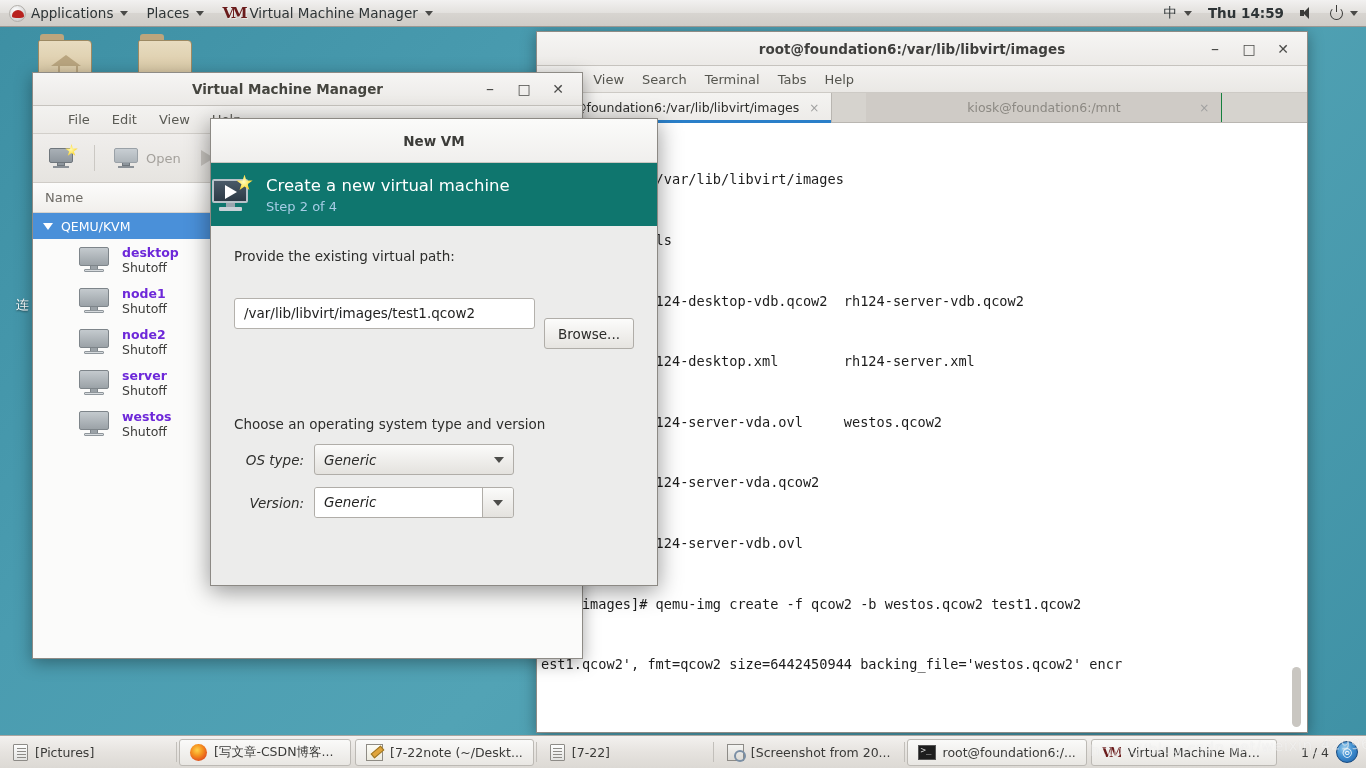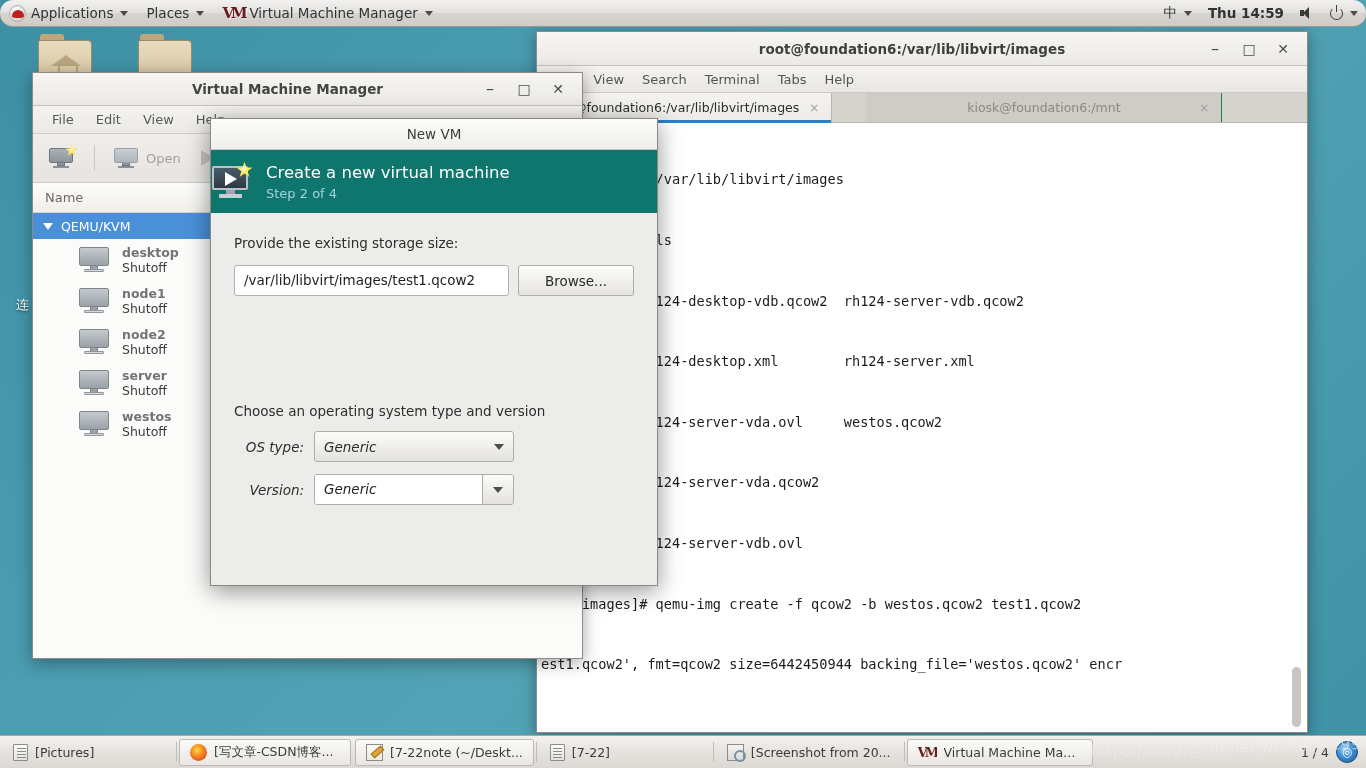--- a/index.html
+++ b/index.html
@@ -25,21 +25,21 @@
     pointer-events: none;
   }
 
   
   #top-panel {
     position: absolute; top: 0; left: 0;
     width: 1366px; height: 27px;
     background: linear-gradient(to bottom, #f2f1f0 0%, #e3e1de 48%, #d7d4d0 52%, #cfccc7 100%);
     border-bottom: 1px solid #9c9892;
     display: flex; align-items: center;
-    font-size: 13.5px; color: #2e3436; border-radius: 13px;
+    font-size: 13.5px; color: #2e3436;
   }
   #top-panel .panel-item {
     display: flex; align-items: center; gap: 5px;
     height: 27px; padding: 0 9px;
     white-space: nowrap;
   }
   .rh-logo {
     width: 17px; height: 17px; border-radius: 50%;
     background: radial-gradient(circle at 38% 32%, #fff 0%, #eee 30%, #ddd 55%, #bbb 100%);
     position: relative; overflow: hidden;
@@ -221,21 +221,21 @@
     background: linear-gradient(to bottom, #f6f5f4 0%, #ebe9e6 100%);
     border-bottom: 1px solid #c6c3be;
     display: flex; align-items: center;
   }
   #vmm-title {
     flex: 1; text-align: center; padding-left: 60px;
     font-size: 13.5px; font-weight: bold; color: #45453f;
   }
   #vmm-menubar {
     height: 28px; display: flex; align-items: center;
-    padding-left: 8px;
+    padding-left: 24px;
     background: linear-gradient(to bottom, #f3f2f0 0%, #eceae7 100%);
     border-bottom: 1px solid #d2cfca;
     font-size: 13px; color: #5a5a54;
   }
   #vmm-menubar .mi { padding: 0 11px; line-height: 28px; }
   #vmm-toolbar {
     height: 49px; display: flex; align-items: center;
     padding-left: 10px; gap: 8px;
     background: linear-gradient(to bottom, #f0eeec 0%, #e6e4e0 100%);
     border-bottom: 1px solid #cfccc7;
@@ -306,37 +306,37 @@
     border: 1.5px solid #7e858a; border-radius: 2px;
   }
   .vm-mon .st {
     position: absolute; left: 11px; top: 19px; width: 8px; height: 3px;
     background: #9ba2a7; border-left: 1px solid #7e858a; border-right: 1px solid #7e858a;
   }
   .vm-mon .b {
     position: absolute; left: 5px; top: 22px; width: 20px; height: 3px;
     background: #d7dbde; border: 1px solid #8f969b; border-radius: 1px;
   }
-  .vm-name { font-size: 12.5px; font-weight: bold; color: #737373; line-height: 15px; }
+  .vm-name { font-size: 12.5px; font-weight: bold; color: #6d28d9; line-height: 15px; }
   .vm-state { font-size: 12.5px; color: #3c3c3a; line-height: 15px; }
 
   
   #newvm-dialog {
     position: absolute; left: 210px; top: 118px;
     width: 448px; height: 468px;
     background: #ececeb;
     border: 1px solid #8c8984;
     box-shadow: 0 5px 22px rgba(0,0,0,0.42);
   }
   #dlg-titlebar {
-    height: 31px;
+    height: 44px;
     background: linear-gradient(to bottom, #fbfbfa 0%, #f0efed 100%);
     border-bottom: 1px solid #cac7c2;
     display: flex; align-items: center; justify-content: center;
-    font-size: 13.5px; font-weight: normal; color: #3c3c39;
+    font-size: 13.5px; font-weight: bold; color: #3c3c39;
   }
   #dlg-header {
     height: 63px; background: #0f766e;
     display: flex; align-items: center; gap: 13px;
     color: #ffffff;
   }
   .hdr-icon { width: 42px; height: 34px; position: relative; flex: none; }
   .hdr-icon .scr {
     position: absolute; left: 1px; top: 1px; width: 36px; height: 24px;
     background: linear-gradient(to bottom, #4a5a68 0%, #2d3a46 100%);
@@ -374,23 +374,24 @@
     padding: 0 9px;
     font-size: 13.5px; color: #1f1f1e;
     font-family: "DejaVu Sans", "Liberation Sans", sans-serif;
     line-height: 29px;
   }
   .gtk-btn {
     background: linear-gradient(to bottom, #fcfcfb 0%, #e6e4e0 100%);
     border: 1px solid #b0ada8;
     border-radius: 3px;
     font-size: 13.5px; color: #2b2b29;
-    padding: 0 26px; height: 31px;
+    padding: 0 13px; height: 31px;
     cursor: pointer;
     font-family: "DejaVu Sans", "Liberation Sans", sans-serif;
+    margin-top: 40px;
   }
   #os-section { position: absolute; left: 23px; top: 190px; width: 402px; }
   .field-row { display: flex; align-items: center; margin-top: 12px; font-style: italic; }
   .field-label { font-size: 13.5px; color: #2e2e2c; width: 80px; text-align: right; padding-right: 10px; }
   .combo {
     display: flex; align-items: center;
     width: 200px; height: 31px;
     background: linear-gradient(to bottom, #fbfbfa 0%, #e4e2de 100%);
     border: 1px solid #b0ada8; border-radius: 3px;
     padding: 0 9px; font-size: 13.5px; color: #2b2b29;
@@ -697,21 +698,21 @@
           <div class="stand2"></div>
           <div class="base2"></div>
         <div class="star2"></div>
       </div>
       <div id="dlg-htext">
         <h2>Create a new virtual machine</h2>
         <div class="step">Step 2 of 4</div>
       </div>
     </div>
     <div id="dlg-body">
-      <div class="dlg-label">Provide the existing storage size:</div>
+      <div class="dlg-label">Provide the existing virtual path:</div>
       <div id="path-row">
         <div id="path-input" placeholder="">/var/lib/libvirt/images/test1.qcow2</div>
         <button class="gtk-btn">Browse...</button>
       </div>
 
       <div id="os-section">
         <div class="dlg-label">Choose an operating system type and version</div>
         <div class="field-row">
           <div class="field-label">OS type:</div>
           <div class="combo">
@@ -783,20 +784,24 @@
       <span class="icon-file"></span>
       <span class="lbl">[7-22]</span>
     </div>
     <div class="tsk-sep"></div>
     <div class="task-btn">
       <span class="icon-shot"></span>
       <span class="lbl">[Screenshot from 20...</span>
     </div>
     <div class="tsk-sep"></div>
     <div class="task-btn raised">
+      <span class="icon-term"></span>
+      <span class="lbl">root@foundation6:/...</span>
+    </div>
+    <div class="task-btn raised">
       <span class="icon-vmm">VM</span>
       <span class="lbl">Virtual Machine Man...</span>
     </div>
     <div id="workspace-ind">
       <span id="ws-label">1 / 4</span>
       <span id="ws-orb">◎</span>
     </div>
   </div>
 
   <div id="watermark">https://blog.csdn.net/weixin_42996592</div>

